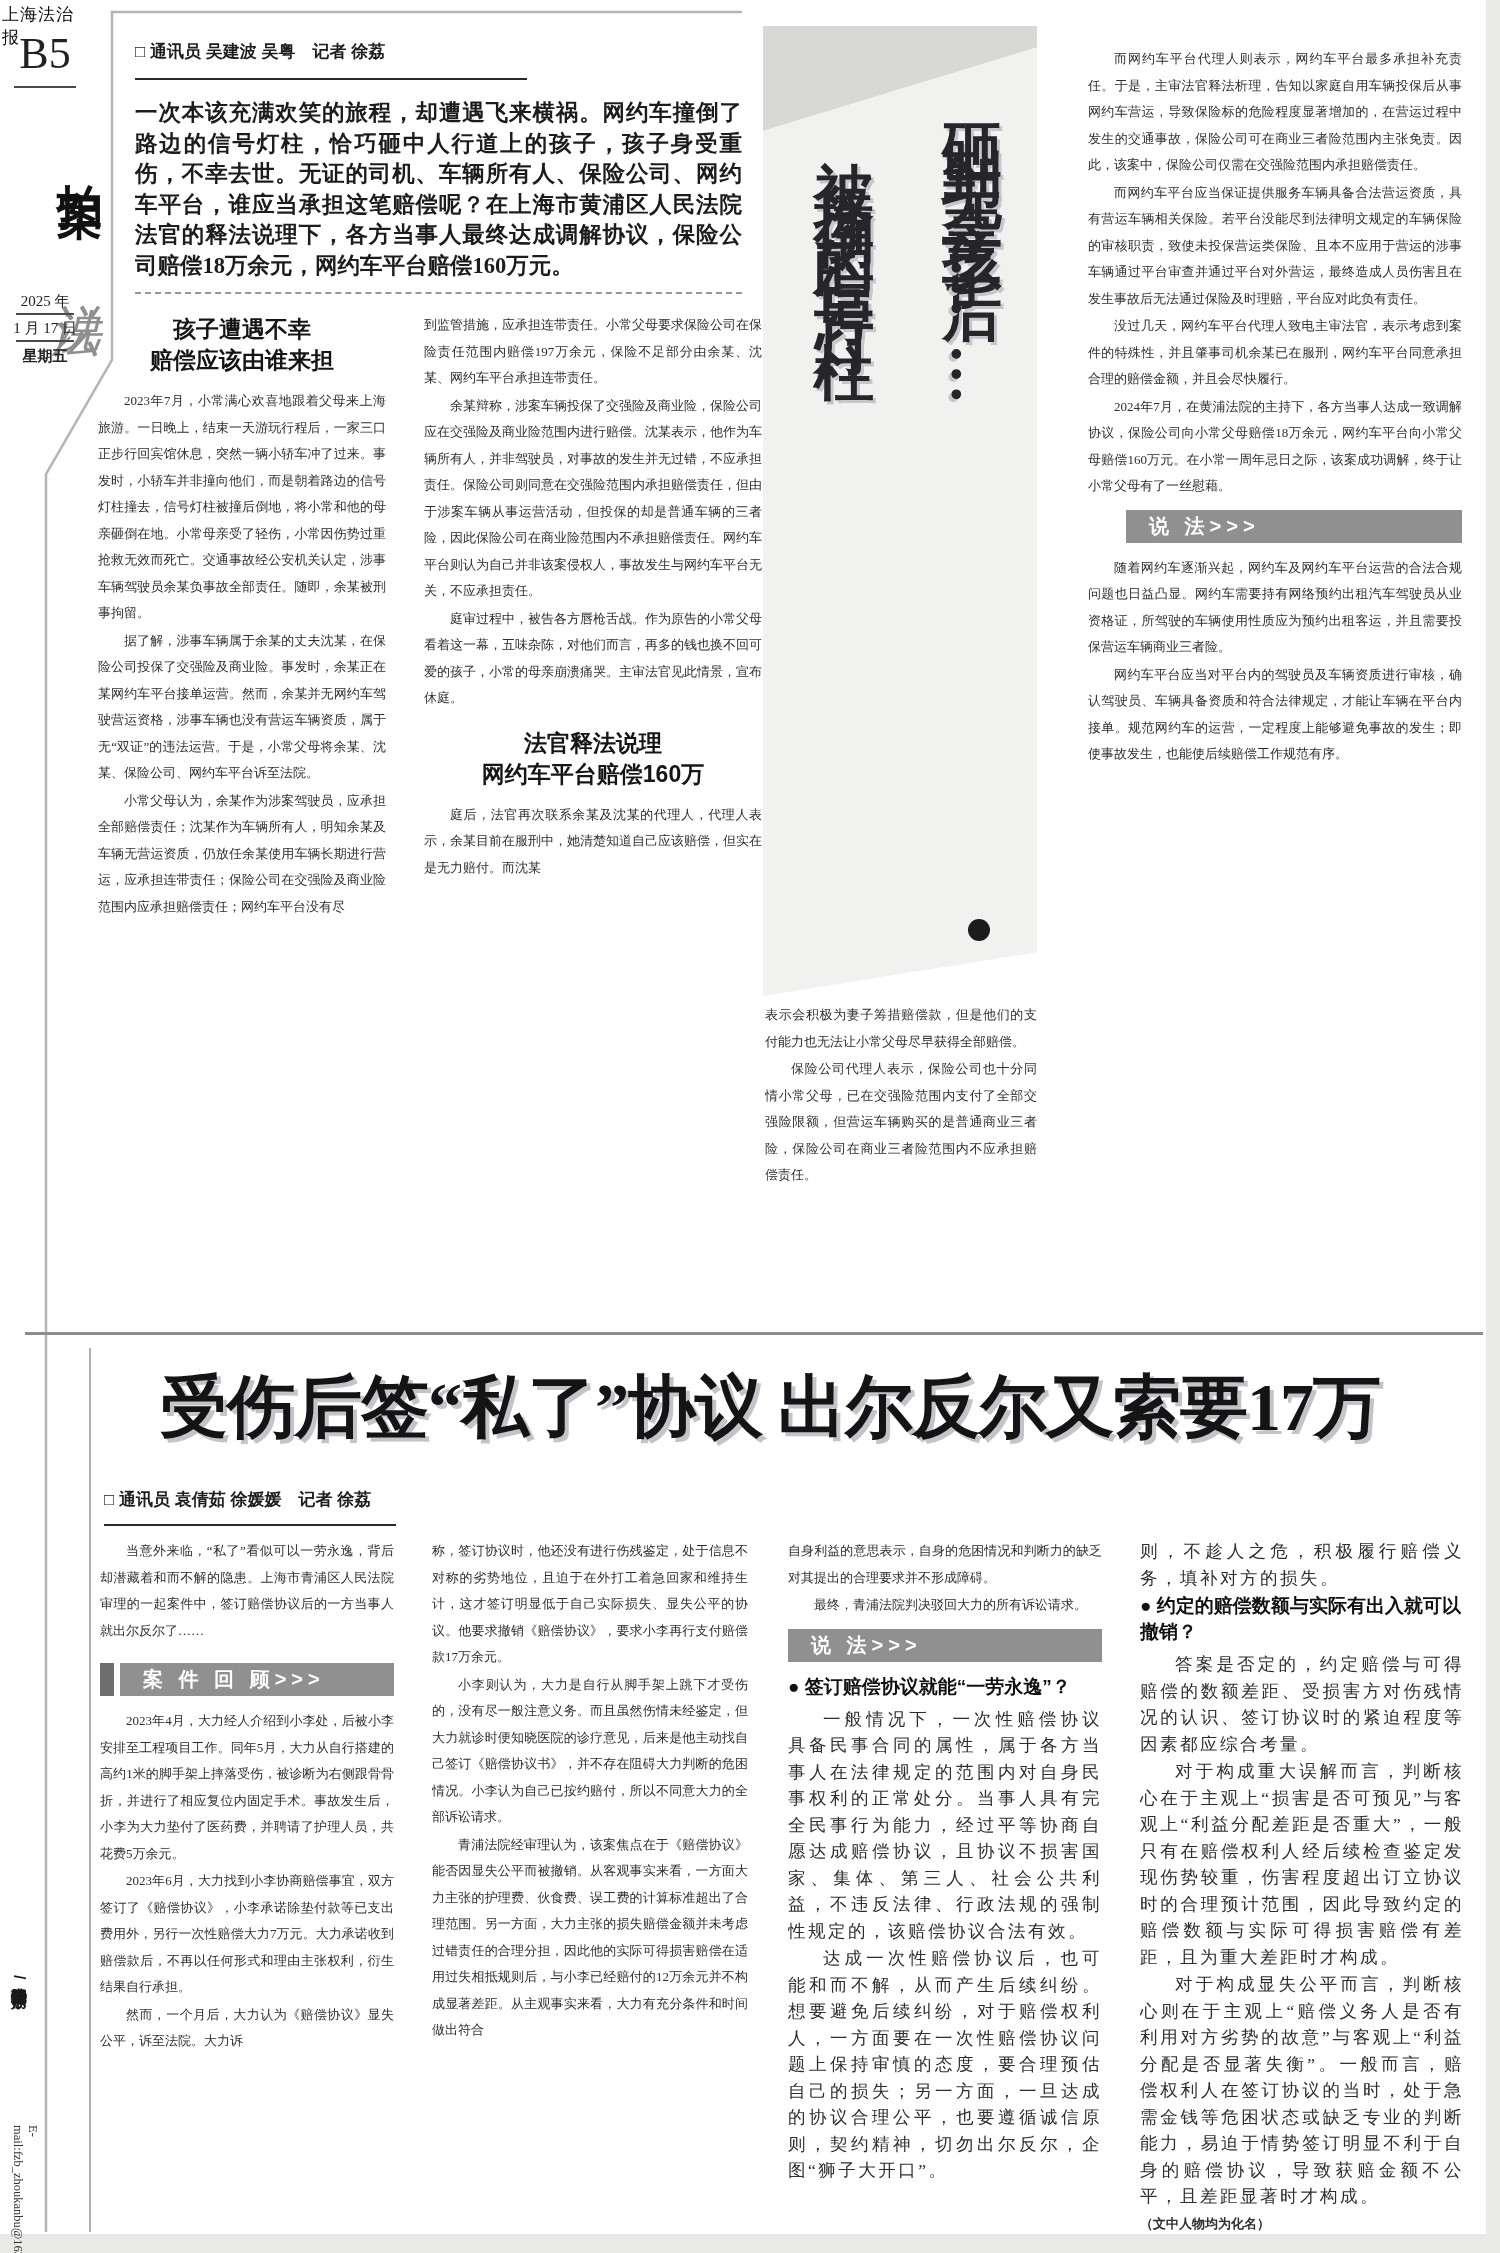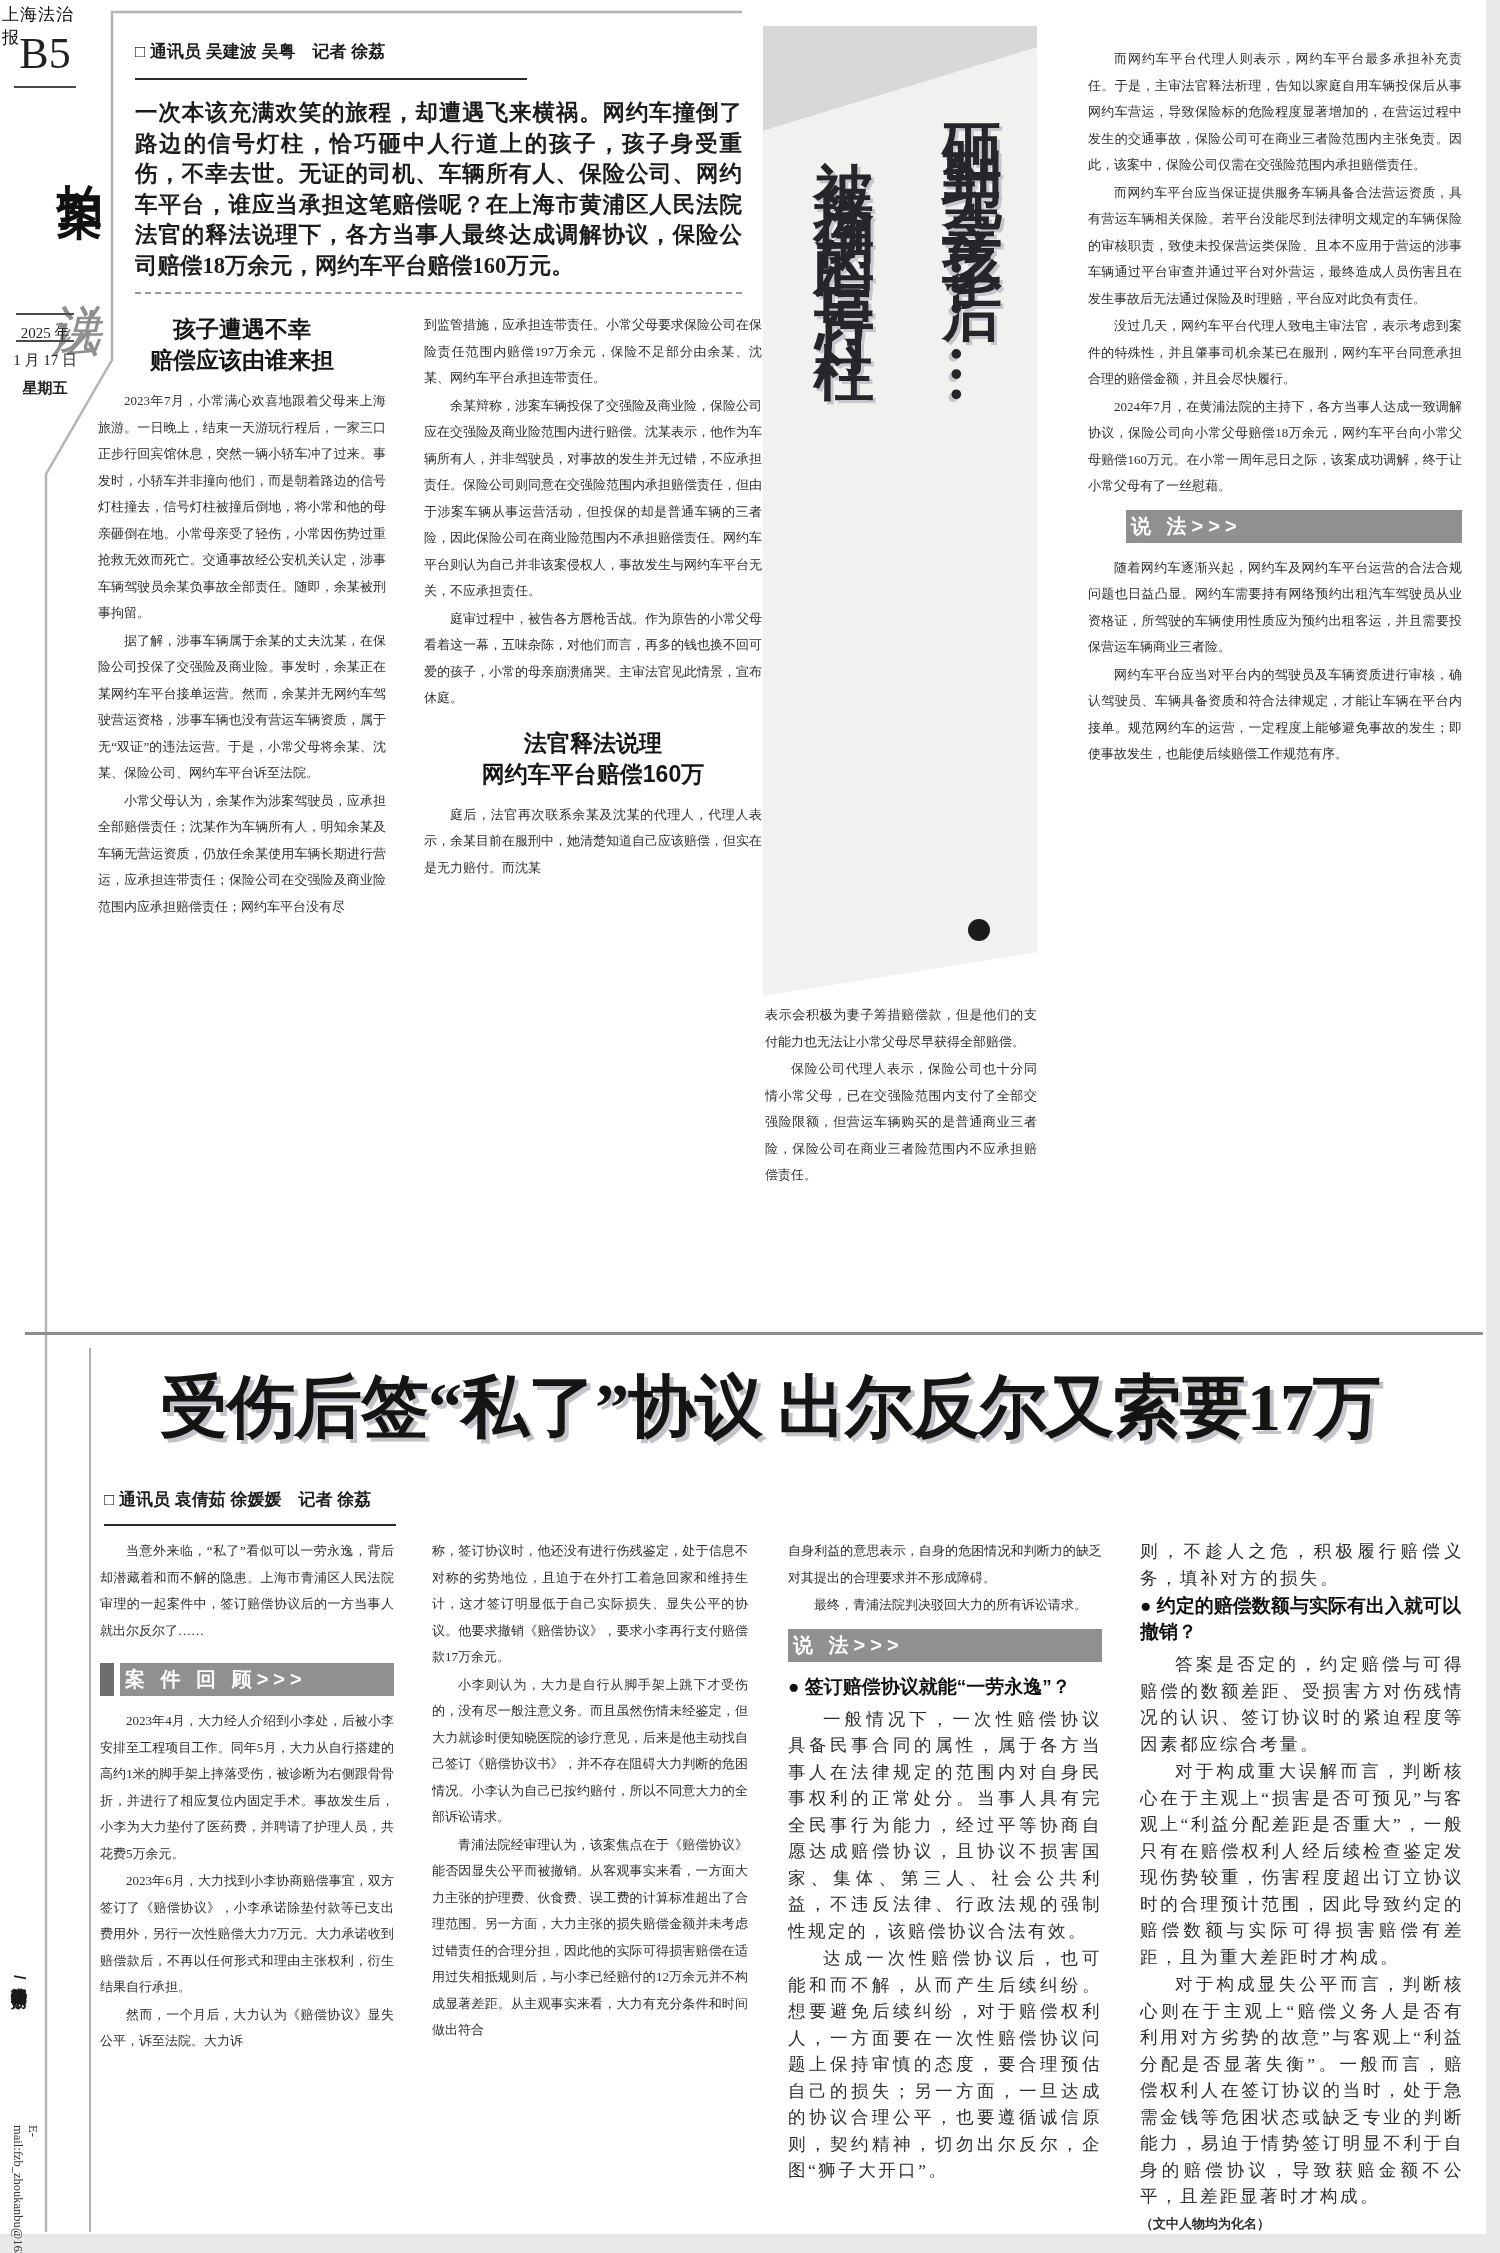--- a/index.html
+++ b/index.html
@@ -7,37 +7,37 @@
           font-family:"Liberation Serif","DejaVu Serif",serif;color:#2e2e2e;}
   .abs{position:absolute;}
   
   .masthead{left:2px;top:3px;width:88px;font-weight:400;font-size:17px;letter-spacing:1px;color:#0d0d0d;}
   .pageno{left:0;top:28px;width:90px;text-align:center;font-size:44px;color:#222;}
   .rule{background:#4a4a4a;}
   .vtag{writing-mode:vertical-rl;text-orientation:upright;left:0;width:90px;text-align:center;}
   .paian{top:100px;height:105px;font-size:46px;font-weight:900;color:#111;
          font-family:"Liberation Sans","DejaVu Sans",sans-serif;letter-spacing:6px;left:22px;}
   .shuofa-tag{top:208px;height:120px;font-size:50px;color:#8f8f8f;font-style:italic;letter-spacing:4px;left:20px;}
-  .sb-date{left:0;width:90px;text-align:center;font-size:15px;color:#222;margin-top:32px;}
+  .sb-date{left:0;width:90px;text-align:center;font-size:15px;color:#222;}
   .sb-bold{font-weight:bold;}
   .editor-strip{writing-mode:vertical-rl;left:8px;top:1975px;height:170px;font-size:16px;font-weight:bold;color:#1a1a1a;
                 font-family:"Liberation Sans","DejaVu Sans",sans-serif;}
   .email-strip{writing-mode:vertical-rl;left:10px;top:2125px;height:128px;font-size:12.5px;color:#333;}
   
   .col{overflow:hidden;}
   .col p{margin:0 0 1px 0;font-size:13px;line-height:26.5px;text-align:justify;text-indent:2em;}
   .cont p:first-child{text-indent:0;}
   .byline{font-family:"Liberation Sans","DejaVu Sans",sans-serif;font-weight:bold;font-size:17px;color:#1d1d1d;}
   .lead{font-size:22.5px;line-height:30.5px;text-align:justify;color:#1c1c1c;font-weight:600;}
   .dashed{border-top:2px dashed #979797;height:0;}
   .subhead{font-family:"Liberation Sans","DejaVu Sans",sans-serif;font-weight:bold;font-size:23px;
            line-height:31px;text-align:center;color:#151515;margin:2px 0 12px 0;}
   .subhead2{margin-top:16px;}
   .banner{background:#909090;color:#fff;font-family:"Liberation Sans","DejaVu Sans",sans-serif;
-          font-weight:bold;font-size:20px;line-height:33px;height:33px;padding-left:5px;
+          font-weight:bold;font-size:20px;line-height:33px;height:33px;padding-left:23px;
           letter-spacing:5px;margin:10px 0 12px 0;}
   .banner-row{display:flex;margin:19px 0 12px 0;}
   .banner-block{width:14px;height:33px;background:#6e6e6e;margin-right:6px;}
   .banner-row .banner{flex:1;margin:0;}
   .qhead{font-family:"Liberation Sans","DejaVu Sans",sans-serif;font-weight:bold;font-size:19px;
          line-height:26px;color:#111;text-align:justify;margin:2px 3px 6px 0;}
   .spaced p{letter-spacing:2.5px;font-size:17.5px;}
   .closing{text-align:right;text-indent:0 !important;font-weight:bold;}
   
   .hlbox{left:763px;top:26px;width:274px;height:972px;}

